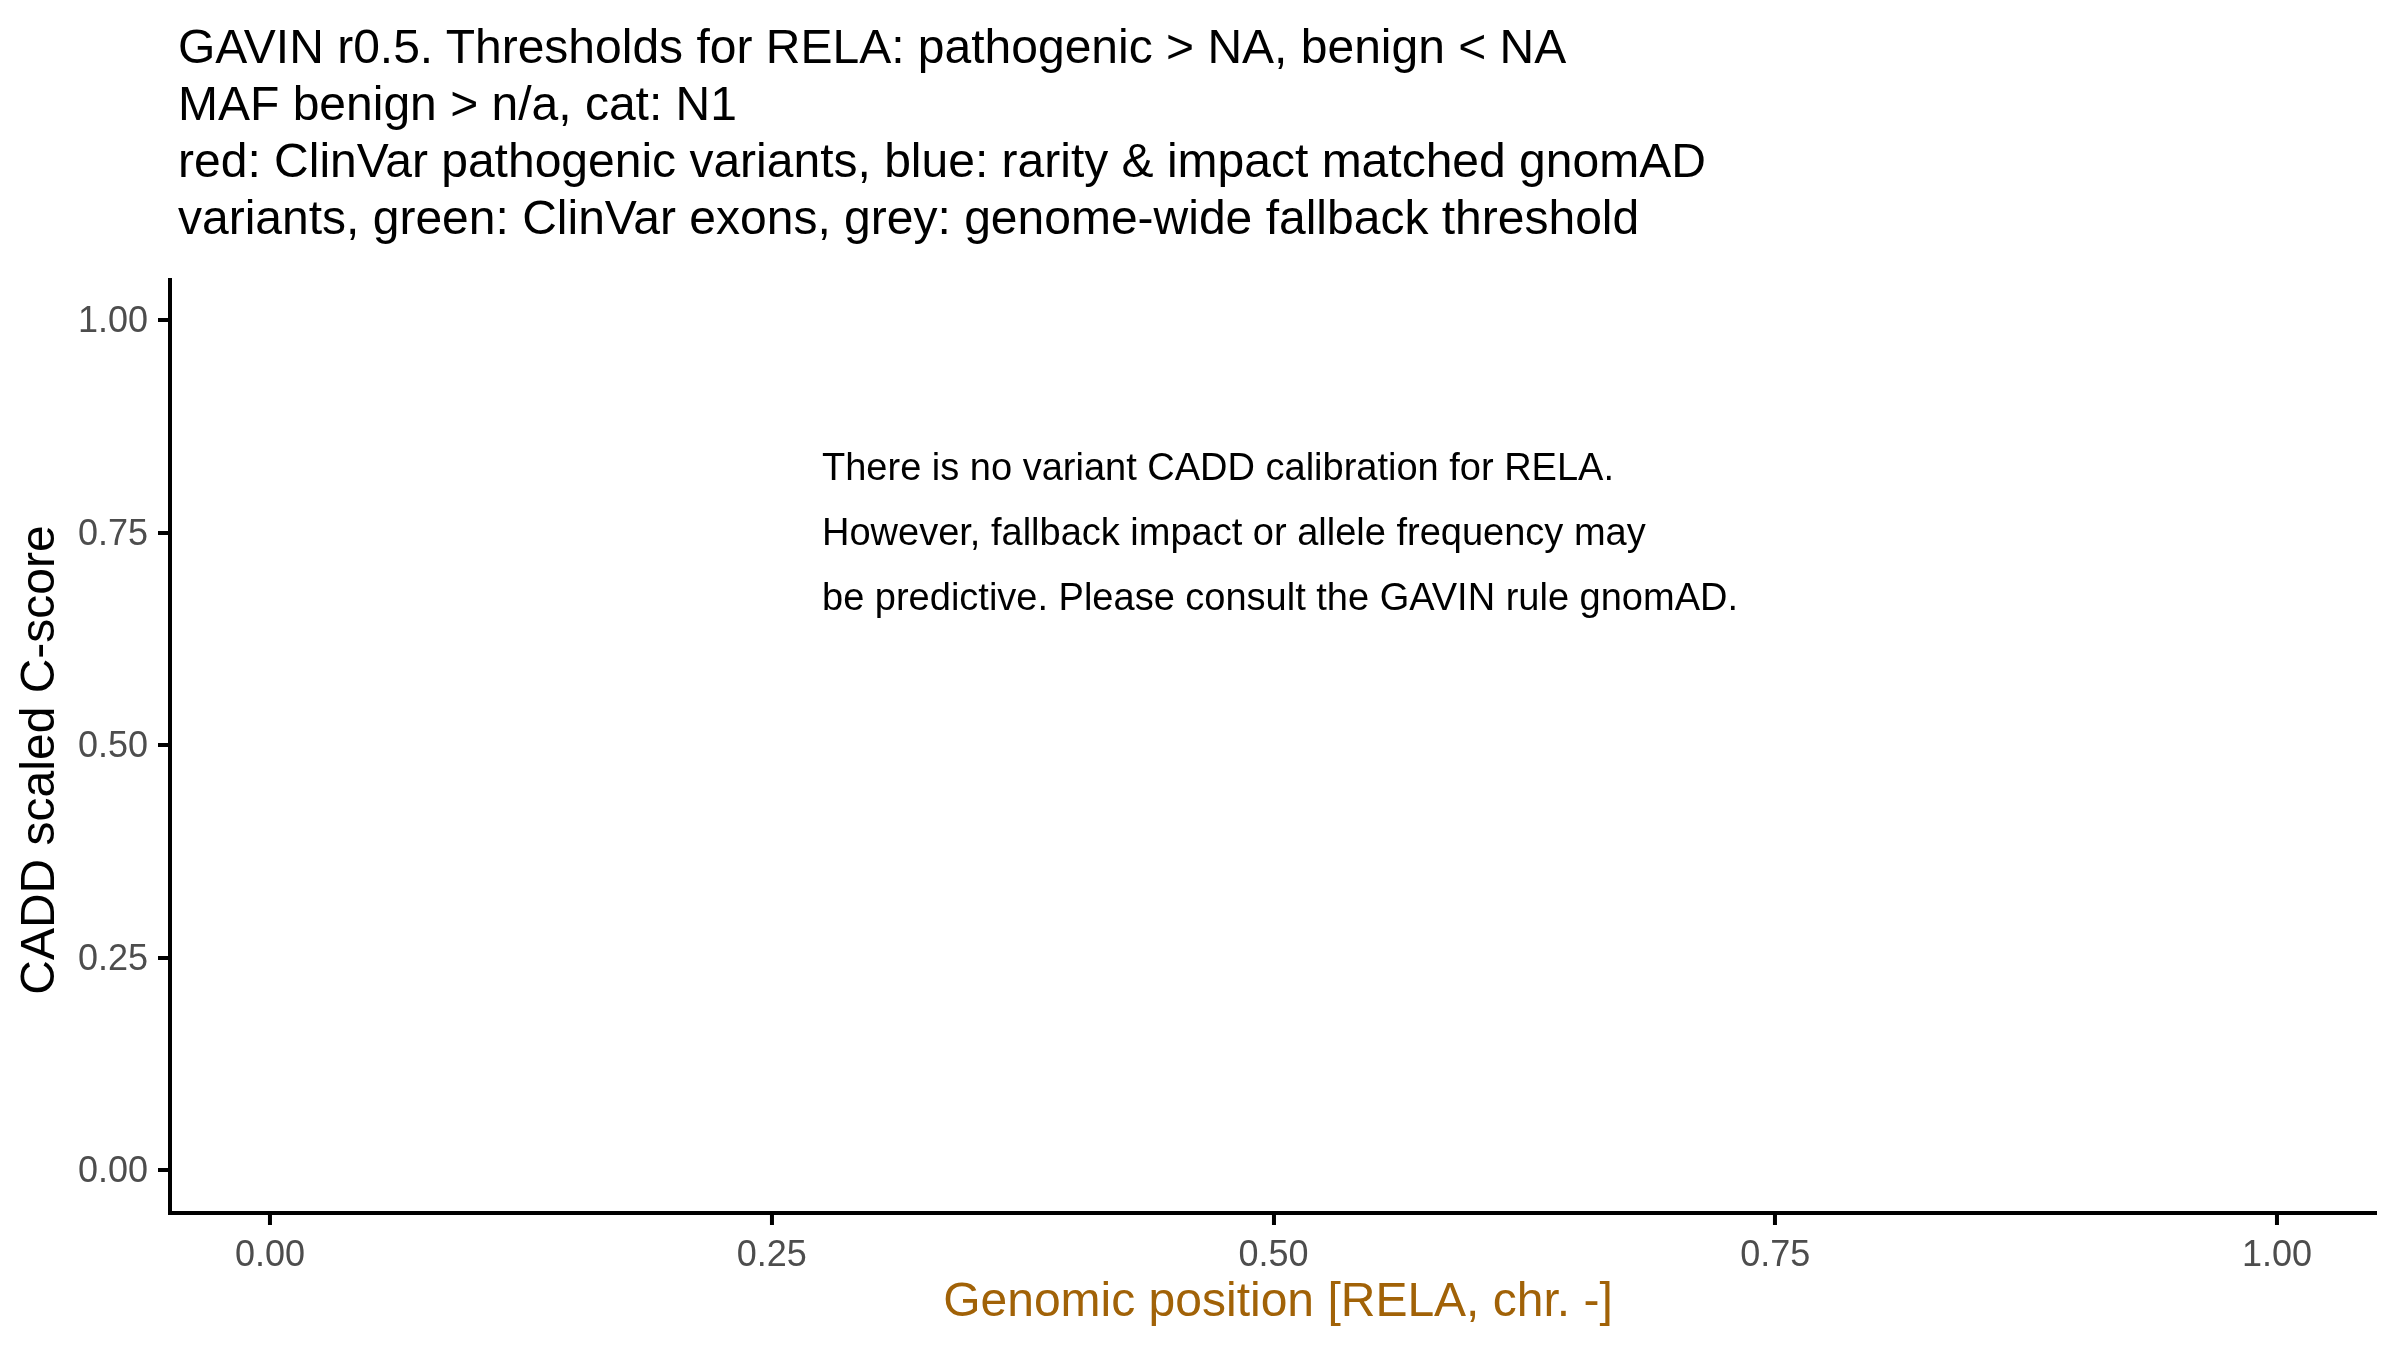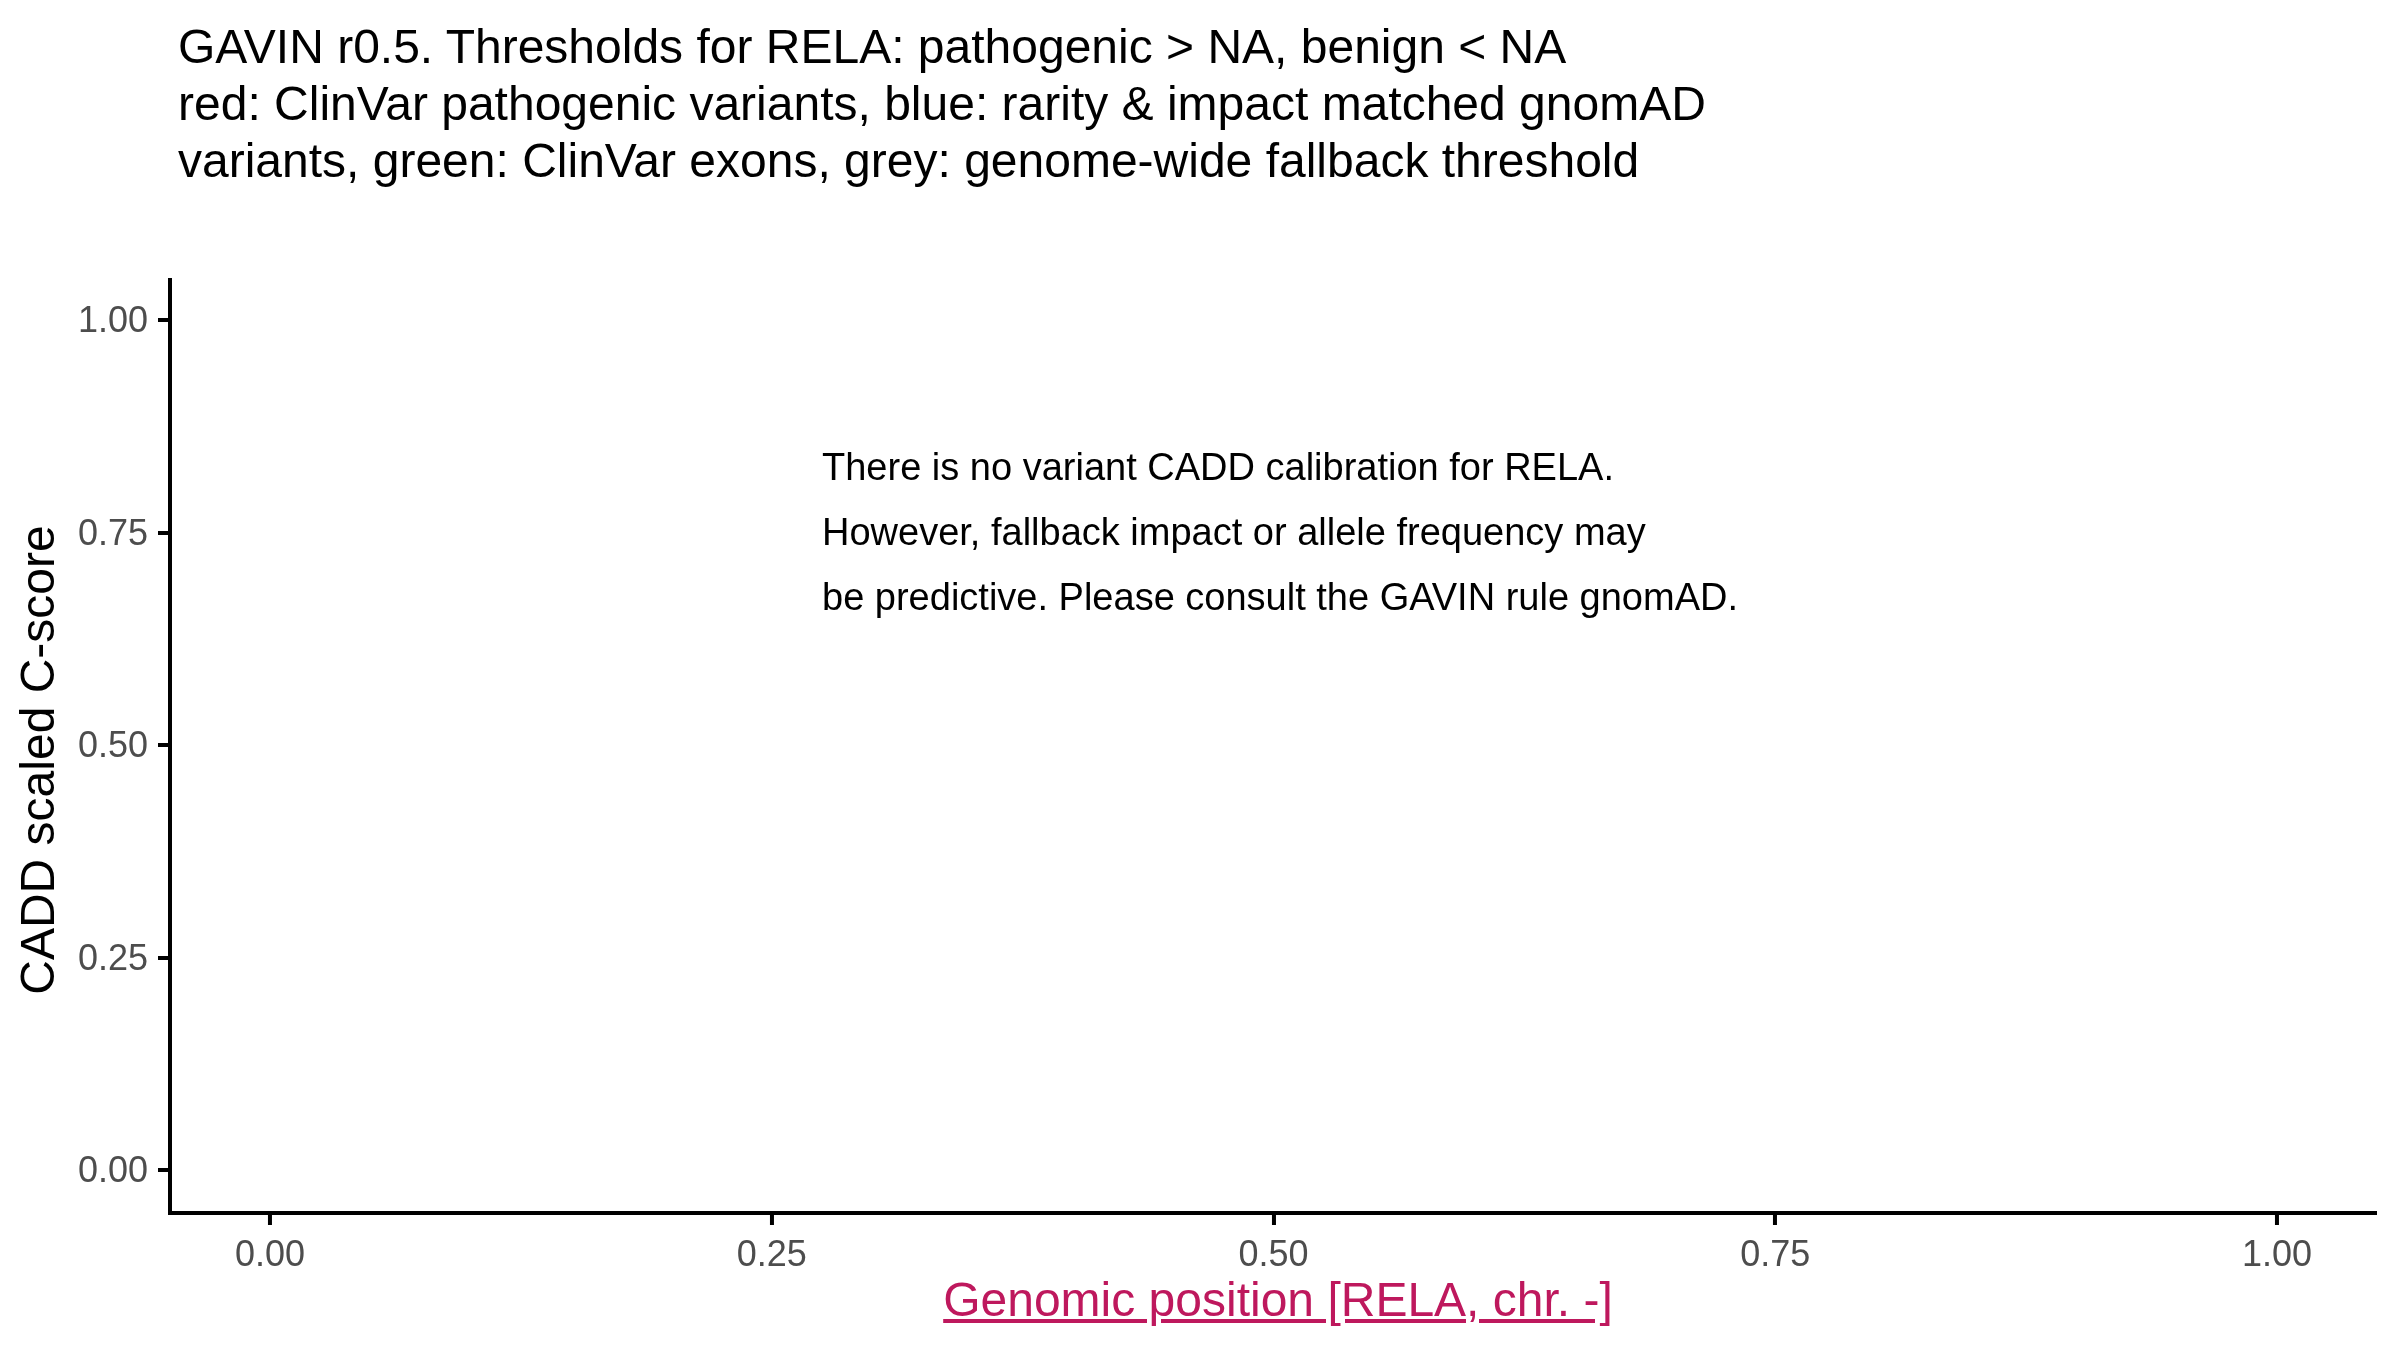--- a/index.html
+++ b/index.html
@@ -90,23 +90,22 @@
     font-size: 36px;
     color: #4D4D4D;
   }
   
   .x-axis-title {
     position: absolute;
     left: 1278px;
     top: 1272px;
     transform: translateX(-50%);
     font-size: 48px;
-    color: #be185d;
+    color: #a16207;
     white-space: nowrap;
-    text-decoration: underline;
   }
   .y-axis-title {
     position: absolute;
     left: 37px;
     top: 760px;
     transform: translate(-50%, -50%) rotate(-90deg);
     font-size: 48px;
     color: #000000;
     white-space: nowrap;
   }
@@ -122,20 +121,21 @@
     white-space: nowrap;
   }
 </style>
 </head>
 <body>
 
 <div class="canvas">
 
   <div class="plot-title">
     <div>GAVIN r0.5. Thresholds for RELA: pathogenic &gt; NA, benign &lt; NA</div>
+    <div>MAF benign &gt; n/a, cat: N1</div>
     <div>red: ClinVar pathogenic variants, blue: rarity &amp; impact matched gnomAD</div>
     <div>variants, green: ClinVar exons, grey: genome-wide fallback threshold</div>
   </div>
 
   <div class="axis-line-y"></div>
   <div class="axis-line-x"></div>
 
   <div class="y-ticks">
     <div class="y-tick" style="top: 0%;">
       <span class="tick-label">1.00</span>

